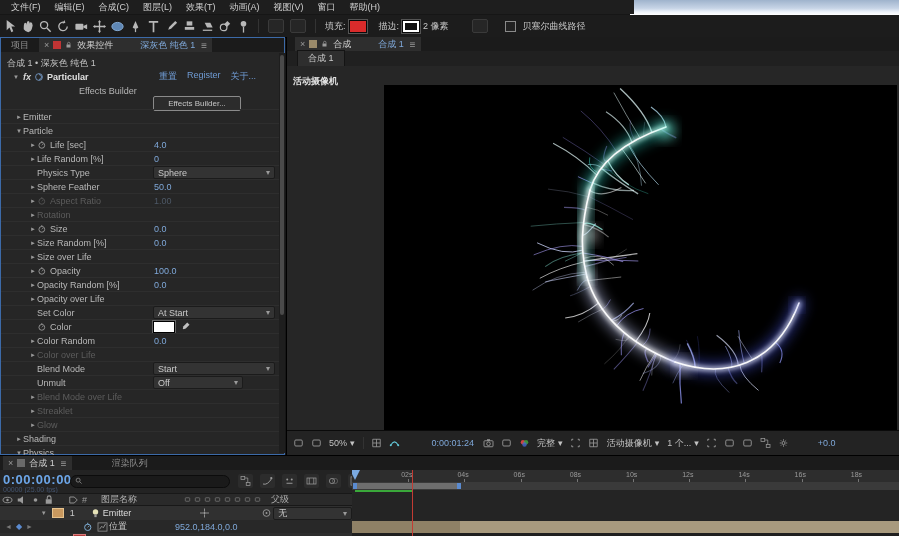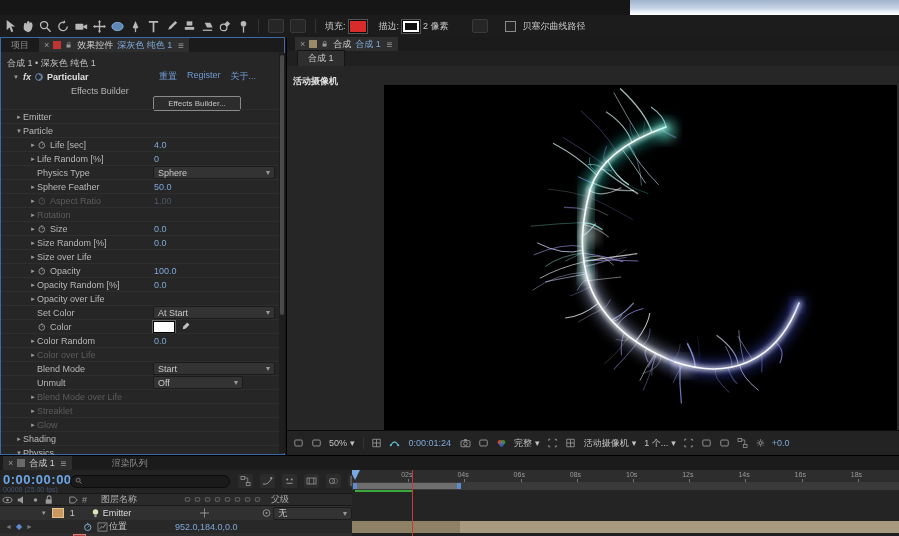--- a/index.html
+++ b/index.html
@@ -23,32 +23,32 @@
   .swatch{width:16px;height:11px;border:1px solid #0a0a0a;outline:1px solid #555;}
   .swatch.stroke{box-shadow:inset 0 0 0 2px #fff, inset 0 0 0 4px #111;background:#111!important;}
   .checkbox{width:9px;height:9px;border:1px solid #8a8a8a;background:#222;margin:0 4px 0 14px;}
 
   
   .tabrow{height:14px;background:#1b1b1b;display:flex;align-items:center;}
   .tab-active{background:#2e2e2e;height:14px;display:flex;align-items:center;padding:0 5px;gap:4px;}
   .tab-inactive{color:#8f8f8f;padding:0 10px;}
   .tab-x{color:#9a9a9a;font-size:9px;}
   .tab-menu{color:#9a9a9a;font-size:10px;margin-left:2px;}
-  .blue{color:#7fa8d9;}
+  .blue{color:#7fa8d9;margin-left:23px;}
   .ddown{background:#333;border:1px solid #1b1b1b;border-radius:2px;color:#c9c9c9;
          display:flex;align-items:center;justify-content:space-between;padding:0 4px;height:11px;}
   .ddown .car{color:#9a9a9a;font-size:8px;}
 
   
   #ecpanel{left:0;top:37px;width:285px;height:418px;background:#262626;border:1px solid #3c6aa8;box-sizing:border-box;}
   #ec-breadcrumb{left:6px;top:19px;color:#c2c2c2;}
   #ec-effhead{left:0;top:32px;width:283px;height:14px;display:flex;align-items:center;gap:3px;padding-left:11px;}
   #ec-links{position:absolute;right:28px;top:32px;display:flex;gap:10px;}
   #ec-links span{color:#6f9bd4;}
-  #ec-builder-label{left:70px;top:48px;color:#b5b5b5;}
+  #ec-builder-label{left:78px;top:48px;color:#b5b5b5;}
   #ec-builder-btn{left:152px;top:58px;width:86px;height:13px;background:#2c2c2c;border:1px solid #8a8a8a;border-radius:2px;color:#c6c6c6;font-size:8px;display:flex;align-items:center;justify-content:center;}
   #ec-rows{left:0;top:71px;width:278px;}
   .ec-row{position:relative;height:13px;display:flex;align-items:center;border-top:1px solid #2e2e2e;}
   .ec-arrow{width:8px;text-align:center;color:#9a9a9a;font-size:6px;flex:none;}
   .ec-sw{width:11px;flex:none;margin-right:2px;}
   .ec-label{color:#b8b8b8;white-space:nowrap;}
   .ec-row.dis .ec-label{color:#5c5c5c;}
   .ec-row.dis .ec-val{color:#4d5866;}
   .ec-val{position:absolute;left:153px;color:#7fa8d9;}
   .ec-dd{position:absolute;left:152px;width:112px;}
@@ -98,20 +98,31 @@
   .kf{position:absolute;top:4px;width:5px;height:5px;background:#c4c4c4;transform:rotate(45deg);}
   .labelbox{width:13px;height:10px;background:#c9995f;border:1px solid #e6c28d;box-sizing:border-box;}
   .kfnav{color:#787878;font-size:7px;}
   .kfnav.on{color:#5b8bd0;font-size:8px;}
 </style>
 </head>
 <body>
 
 <div id="app">
 
+  <div id="menubar" class="abs">
+      <span class="menu-item">文件(F)</span>
+      <span class="menu-item">编辑(E)</span>
+      <span class="menu-item">合成(C)</span>
+      <span class="menu-item">图层(L)</span>
+      <span class="menu-item">效果(T)</span>
+      <span class="menu-item">动画(A)</span>
+      <span class="menu-item">视图(V)</span>
+      <span class="menu-item">窗口</span>
+      <span class="menu-item">帮助(H)</span>
+    </div>
   <div id="bgwindow" class="abs"></div>
 
   <div id="toolbar" class="abs">
     <span id="tools-holder" style="display:flex;align-items:center;">
         <span class="tool">
           <svg width="15" height="15" viewBox="0 0 16 16">
             <path d="M5 1l0 11 3-3 2 5 2-1-2-5 4 0z" fill="#b8b8b8"></path>
           </svg>
         </span>
         <span class="tool">

